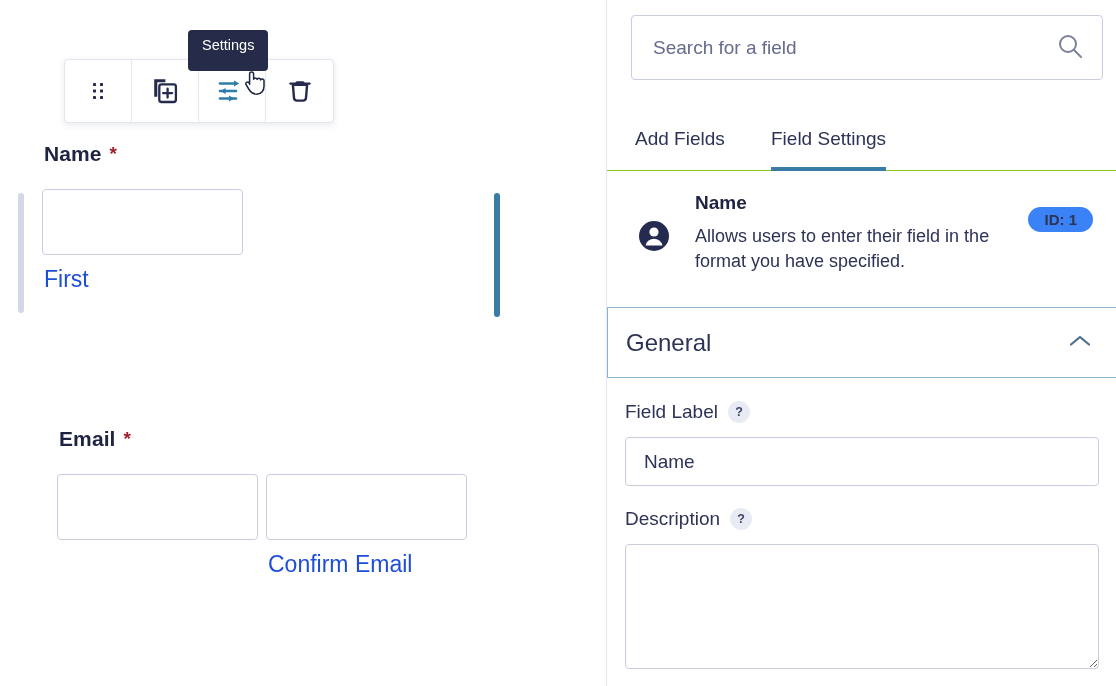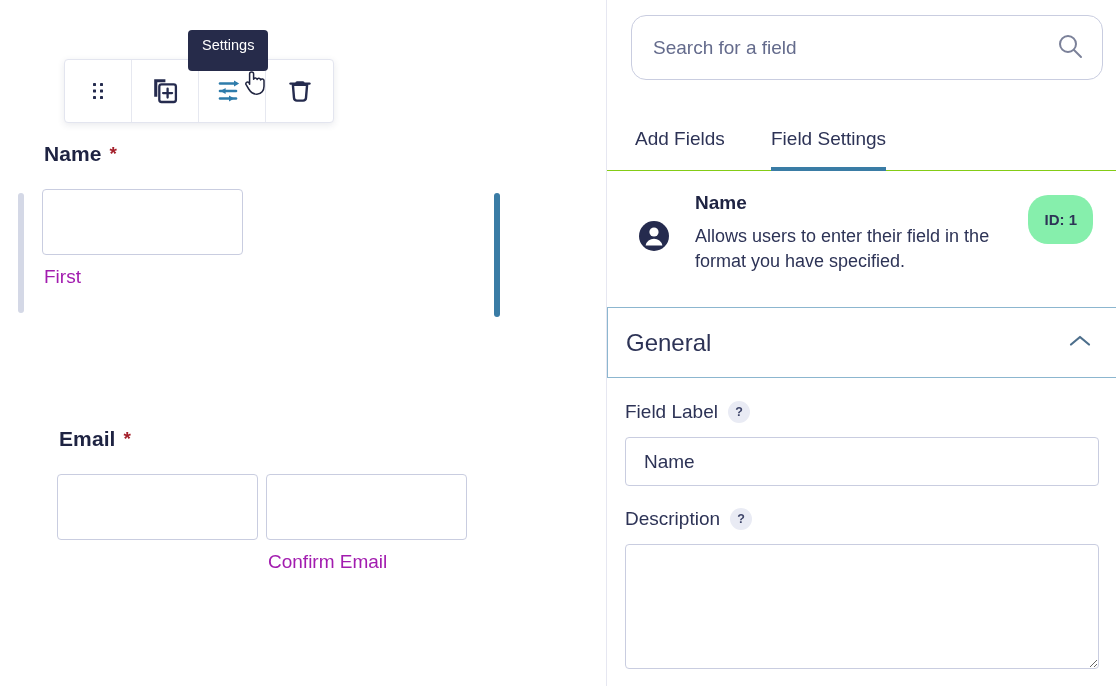--- a/index.html
+++ b/index.html
@@ -106,22 +106,22 @@
     border-radius: 4px;
     background: #ffffff;
     outline: none;
     font-size: 16px;
     color: #1e2342;
     padding: 0 12px;
     font-family: "Liberation Sans", sans-serif;
   }
   .ff-sub {
     margin-top: 11px;
-    font-size: 19px;
-    color: #a21caf;
+    font-size: 23px;
+    color: #1d4ed8;
     padding-left: 2px;
   }
 
   
   .panel {
     position: absolute;
     left: 606px; top: 0;
     width: 510px; height: 686px;
     background: #ffffff;
     border-left: 1px solid #e6e7f1;
@@ -129,21 +129,21 @@
   }
 
   .search-wrap {
     position: absolute;
     left: 24px; top: 15px;
     width: 472px; height: 65px;
   }
   .search-input {
     width: 100%; height: 100%;
     border: 1px solid #c9cde0;
-    border-radius: 15px;
+    border-radius: 4px;
     background: #ffffff;
     font-size: 19px;
     color: #2d3356;
     padding: 0 52px 0 21px;
     outline: none;
     font-family: "Liberation Sans", sans-serif;
   }
   .search-input::placeholder { color: #646b8c; opacity: 1; }
   .search-icon {
     position: absolute;
@@ -196,27 +196,27 @@
     line-height: 1.1;
   }
   .fi-desc {
     font-size: 18px;
     color: #2d3356;
     line-height: 1.38;
     max-width: 300px;
   }
   .id-badge {
     flex: 0 0 auto;
-    background: #86efac;
+    background: #3b82f6;
     color: #2d3356;
     font-size: 15px;
     font-weight: bold;
     border-radius: 20px;
-    padding: 16px 16px;
-    margin-top: 2px;
+    padding: 4px 16px;
+    margin-top: 14px;
     white-space: nowrap;
   }
 
   
   .accordion {
     position: absolute;
     left: 0; top: 307px;
     width: 511px;
     height: 71px;
     border: 1px solid #8cb6cf;

